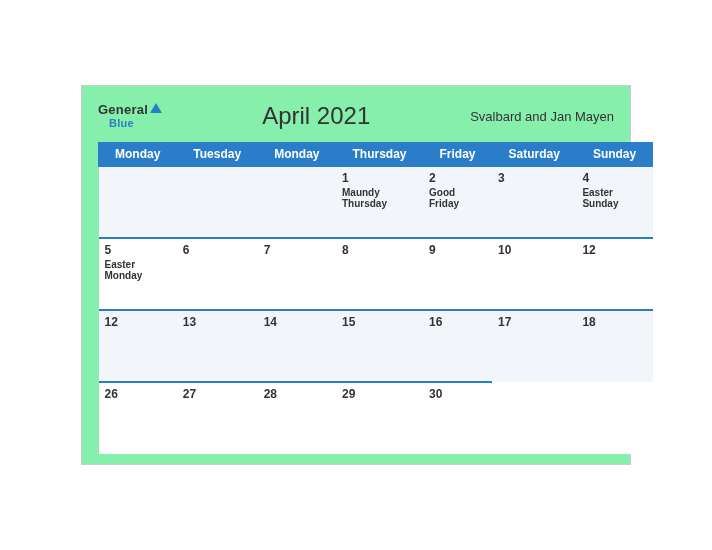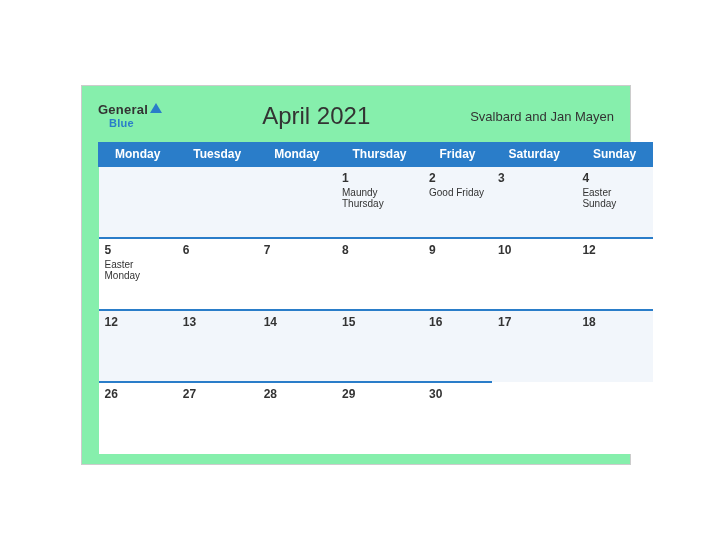--- a/index.html
+++ b/index.html
@@ -102,20 +102,21 @@
       font-size: 12px;
       font-weight: 600;
       color: #333;
       display: block;
       margin-bottom: 2px;
     }
     .holiday-text {
       font-size: 10px;
       color: #333;
       display: block;
+      font-weight: bold;
     }
   </style>
 </head>
 <body>
 
 <div class="calendar-container">
   <div class="header">
     <div class="logo">
       <span class="logo-general">General<span class="logo-triangle"></span></span>
       <span class="logo-blue">Blue</span>

